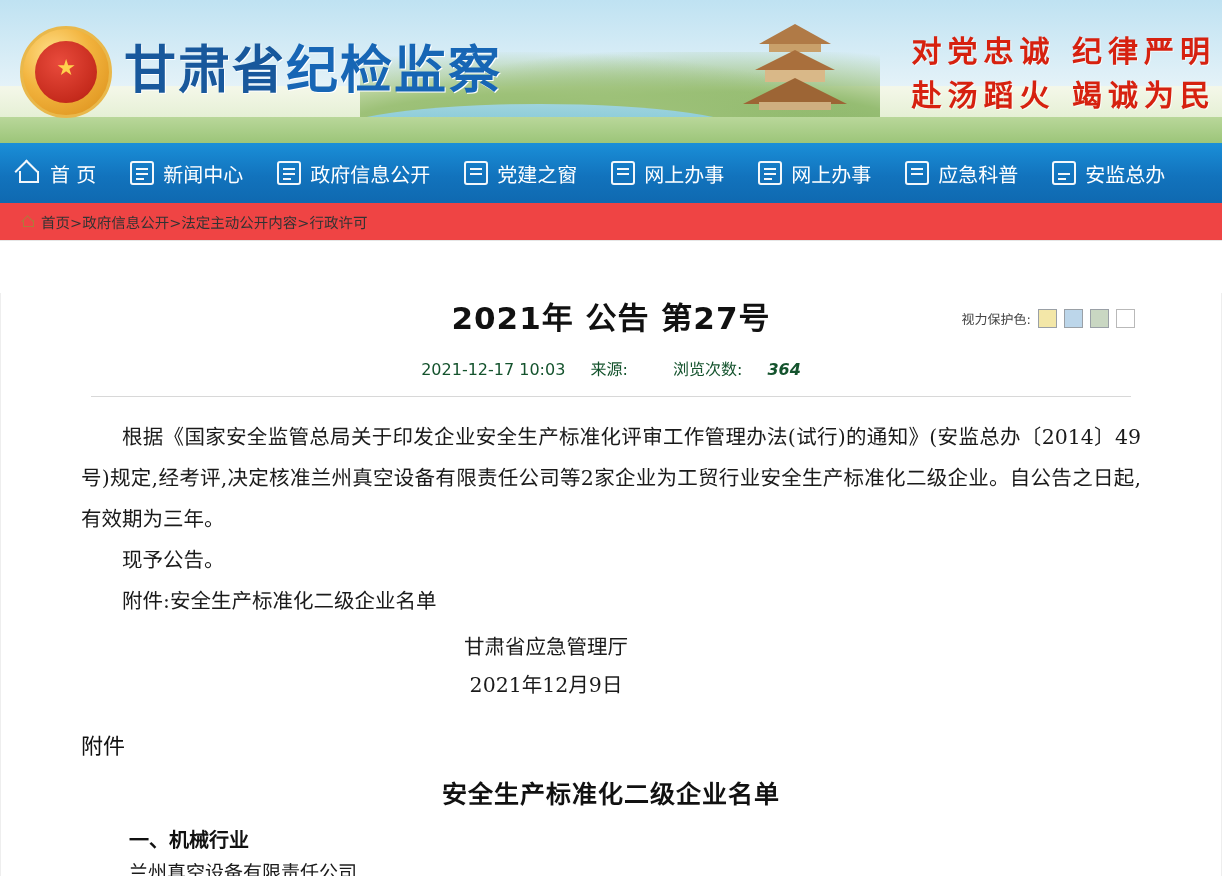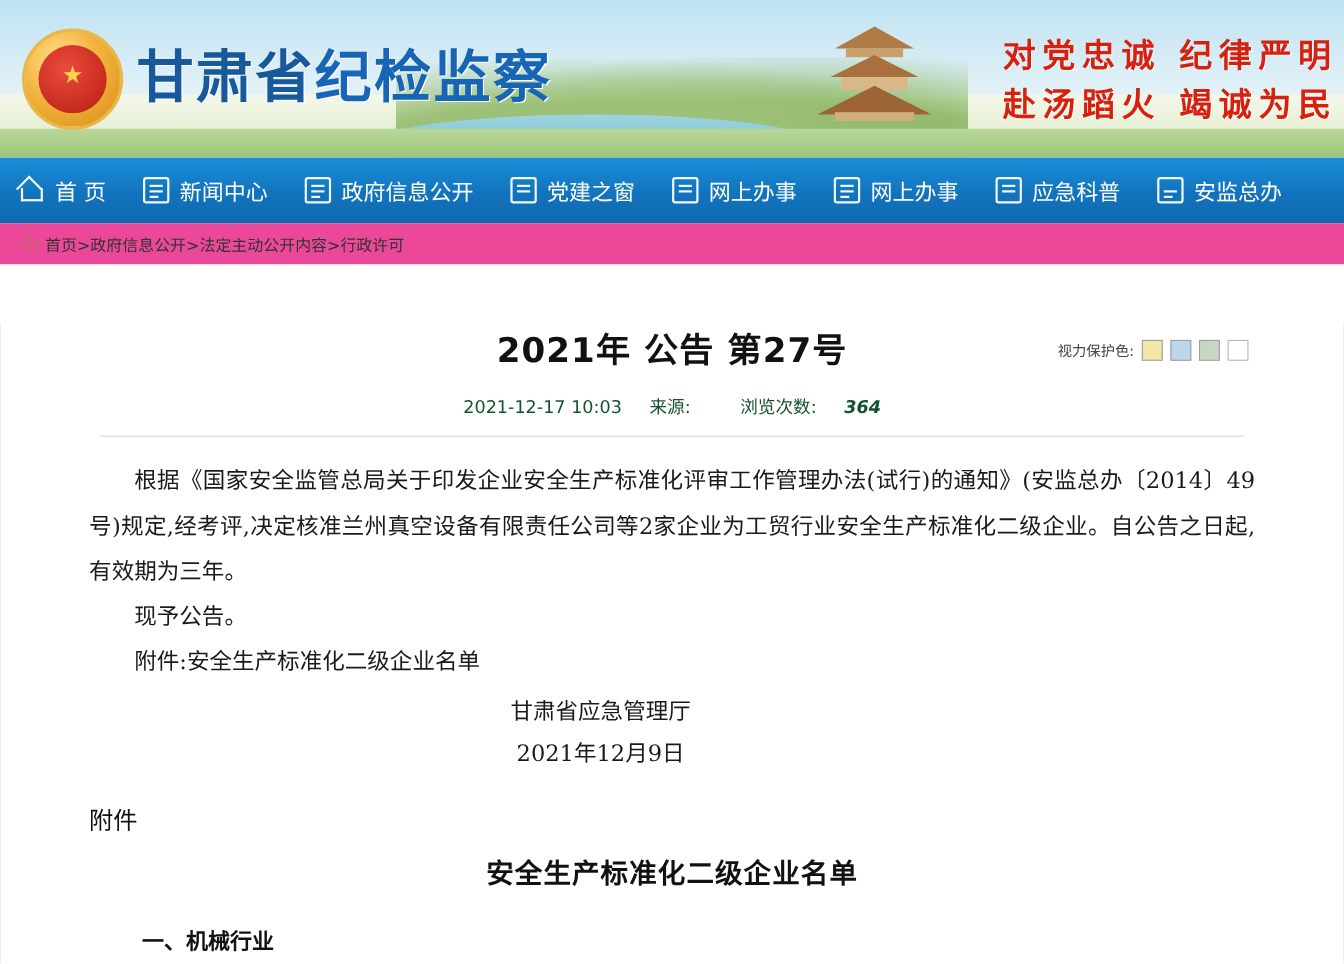--- a/index.html
+++ b/index.html
@@ -97,21 +97,21 @@
     border-top:2px solid #fff;border-right:2px solid #fff;transform:rotate(-45deg);
   }
   .nav-item .ic .l1,.nav-item .ic .l2,.nav-item .ic .l3{
     position:absolute;left:4px;height:2px;background:#fff;
   }
   .nav-item .ic .l1{top:5px;width:12px;}
   .nav-item .ic .l2{top:10px;width:12px;}
   .nav-item .ic .l3{top:15px;width:8px;}
   
   .crumb{
-    width:1222px;height:38px;background:#ec4899;border-bottom:1px solid #e6e6e6;
+    width:1222px;height:38px;background:#ef4444;border-bottom:1px solid #e6e6e6;
     display:flex;align-items:center;padding-left:22px;box-sizing:border-box;
     font-size:14.5px;color:#333;
     font-family:"DejaVu Sans","Liberation Sans",sans-serif;
   }
   .crumb .hicon{
     width:13px;height:11px;margin-right:6px;position:relative;display:inline-block;
   }
   .crumb .hicon:before{
     content:"";position:absolute;left:1px;top:4px;width:11px;height:7px;
     border:1.5px solid #b07a3c;border-top:none;box-sizing:border-box;
@@ -163,21 +163,21 @@
   }
   .attach-label{
     margin-top:24px;font-size:22px;color:#111;
     font-family:"DejaVu Sans","Liberation Sans",sans-serif;
   }
   .attach-title{
     margin-top:14px;text-align:center;font-size:25px;font-weight:bold;color:#111;
     font-family:"DejaVu Sans","Liberation Sans",sans-serif;letter-spacing:1px;
   }
   .sec-h{
-    margin-top:30px;padding-left:48px;font-size:20px;font-weight:bold;color:#111;
+    margin-top:14px;padding-left:48px;font-size:20px;font-weight:bold;color:#111;
     font-family:Liberation Sans, sans-serif;
   }
   .sec-i{
     margin-top:4px;padding-left:48px;font-size:19px;color:#1a1a1a;
     font-family:"DejaVu Sans","Liberation Sans",sans-serif;
   }
 </style>
 </head>
 <body>
 

